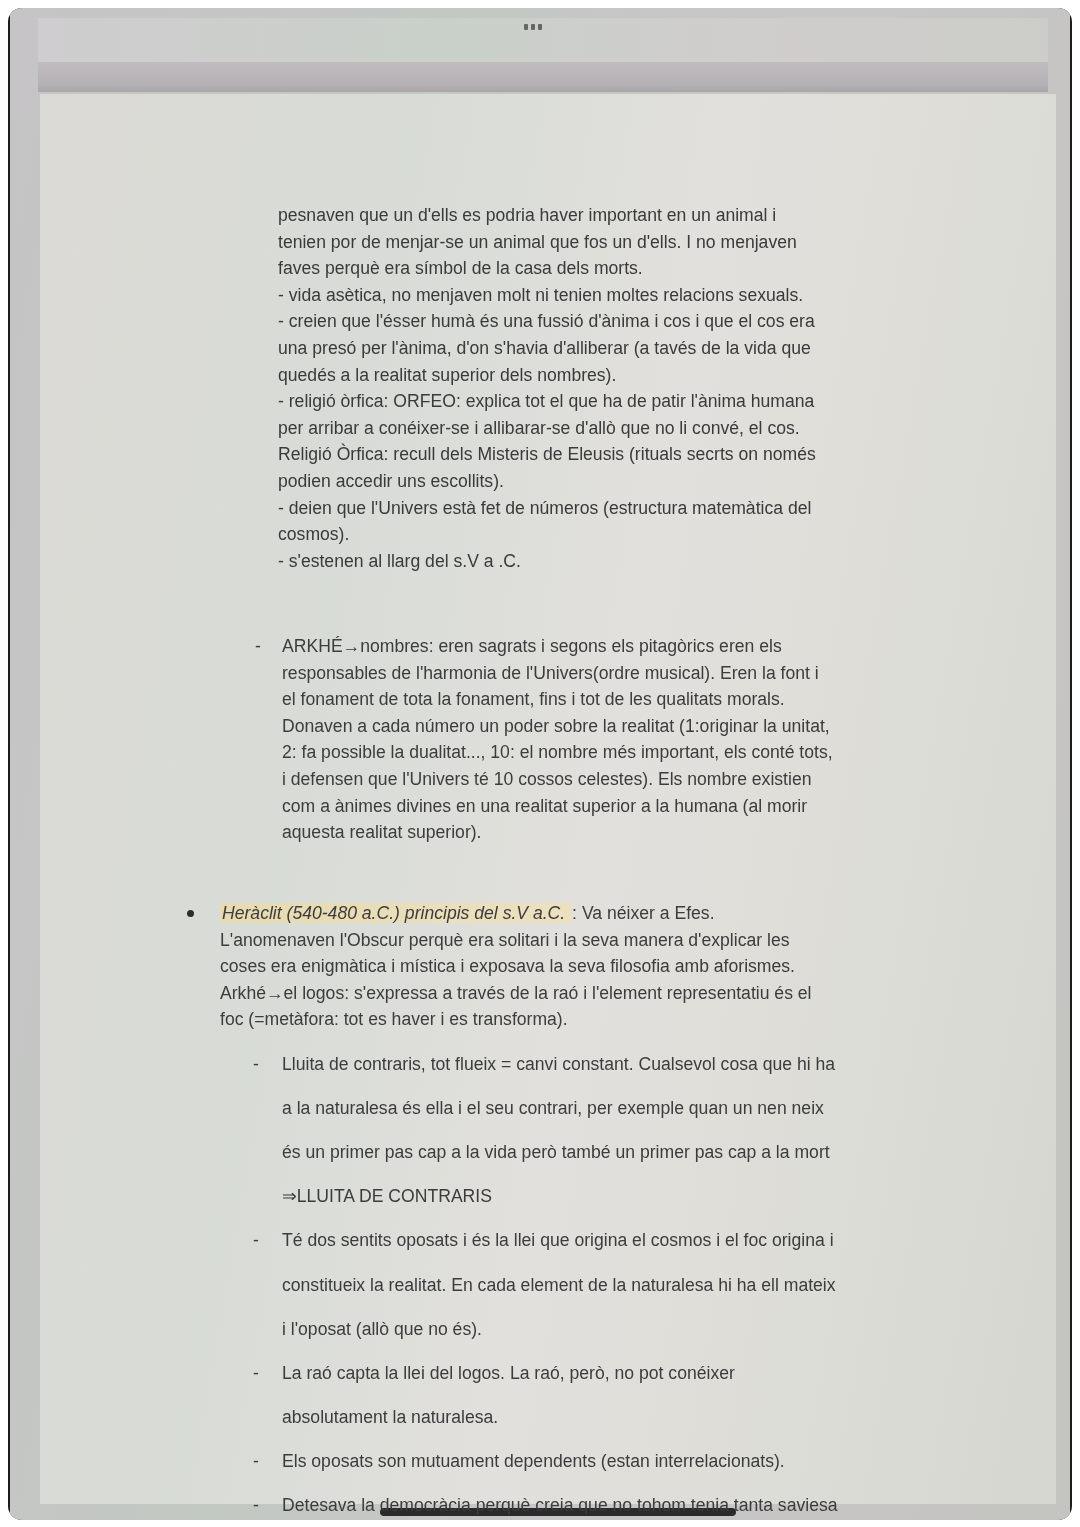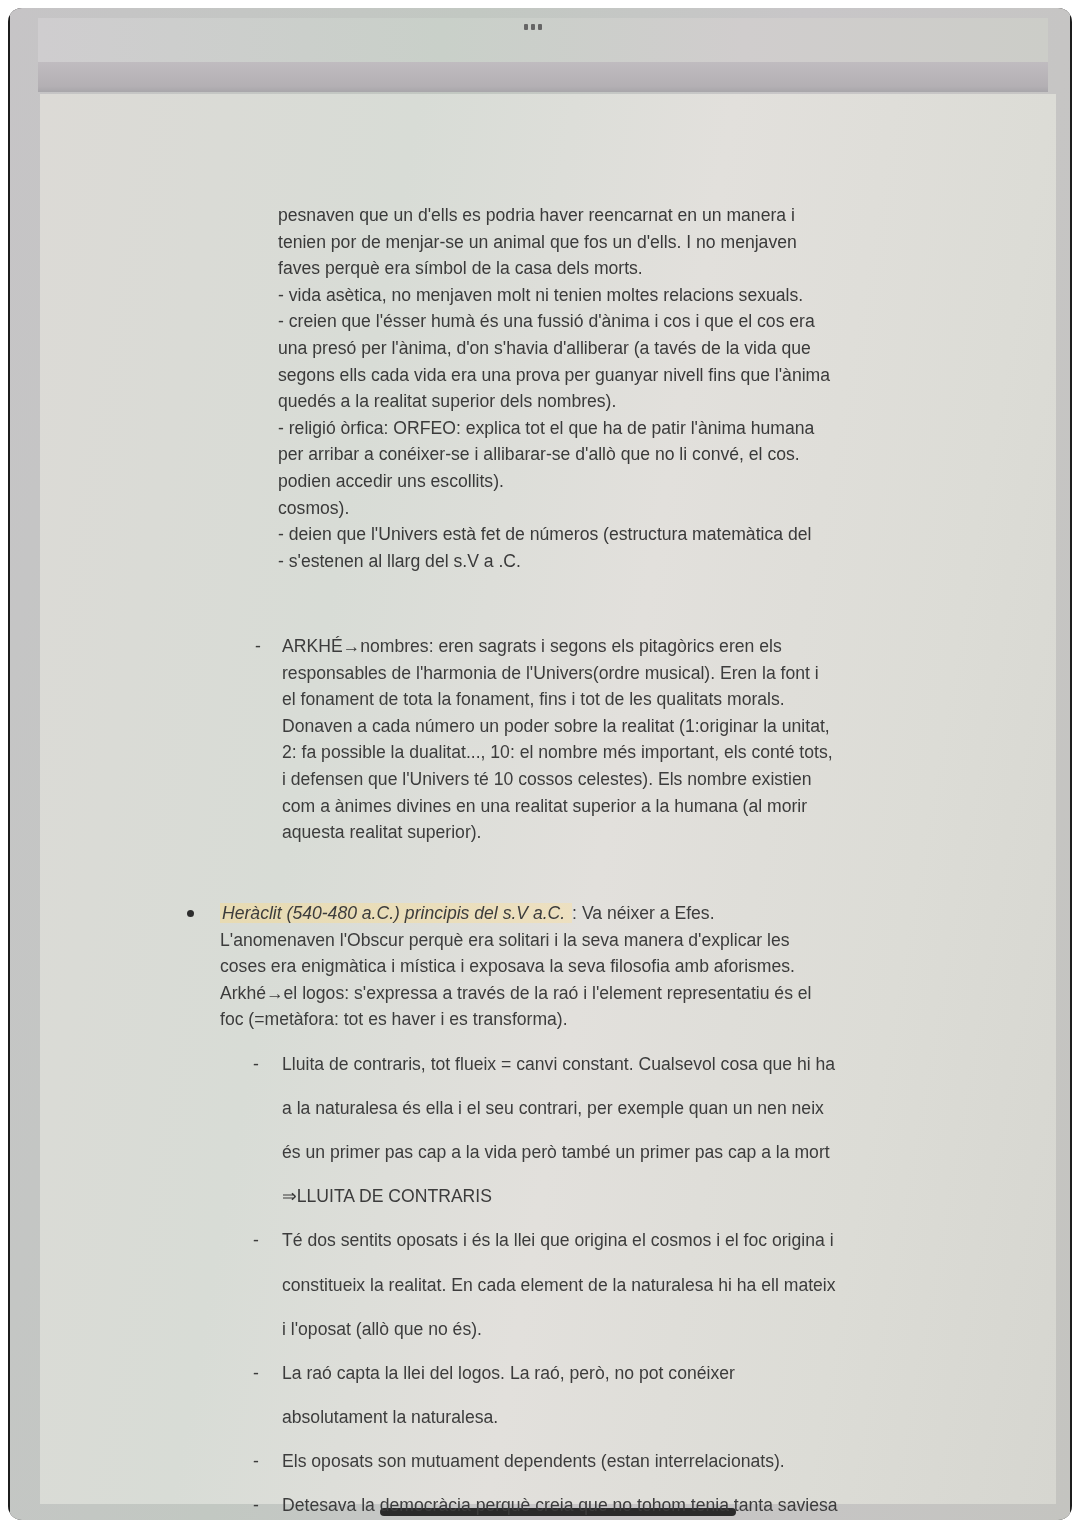--- a/index.html
+++ b/index.html
@@ -161,33 +161,33 @@
     </div>
     <div class="divider-band"></div>
     <div class="page"></div>
     <div class="home-indicator"></div>
   </div>
 </div>
 
 <div class="doc">
 
   <div class="block pyth-cont">
-    <p>pesnaven que un d'ells es podria haver reencarnat en un manera i</p>
+    <p>pesnaven que un d'ells es podria haver important en un animal i</p>
     <p>tenien por de menjar-se un animal que fos un d'ells. I no menjaven</p>
     <p>faves perquè era símbol de la casa dels morts.</p>
     <p>- vida asètica, no menjaven molt ni tenien moltes relacions sexuals.</p>
     <p>- creien que l'ésser humà és una fussió d'ànima i cos i que el cos era</p>
     <p>una presó per l'ànima, d'on s'havia d'alliberar (a tavés de la vida que</p>
-    <p>segons ells cada vida era una prova per guanyar nivell fins que l'ànima</p>
     <p>quedés a la realitat superior dels nombres).</p>
     <p>- religió òrfica: ORFEO: explica tot el que ha de patir l'ànima humana</p>
     <p>per arribar a conéixer-se i allibarar-se d'allò que no li convé, el cos.</p>
+    <p>Religió Òrfica: recull dels Misteris de Eleusis (rituals secrts on només</p>
     <p>podien accedir uns escollits).</p>
+    <p>- deien que l'Univers està fet de números (estructura matemàtica del</p>
     <p>cosmos).</p>
-    <p>- deien que l'Univers està fet de números (estructura matemàtica del</p>
     <p>- s'estenen al llarg del s.V a .C.</p>
   </div>
 
   <div class="block dash-item arkhe">
     <span class="dash-mark">-</span>
     <p>ARKHÉ→nombres: eren sagrats i segons els pitagòrics eren els</p>
     <p>responsables de l'harmonia de l'Univers(ordre musical). Eren la font i</p>
     <p>el fonament de tota la fonament, fins i tot de les qualitats morals.</p>
     <p>Donaven a cada número un poder sobre la realitat (1:originar la unitat,</p>
     <p>2: fa possible la dualitat..., 10: el nombre més important, els conté tots,</p>

